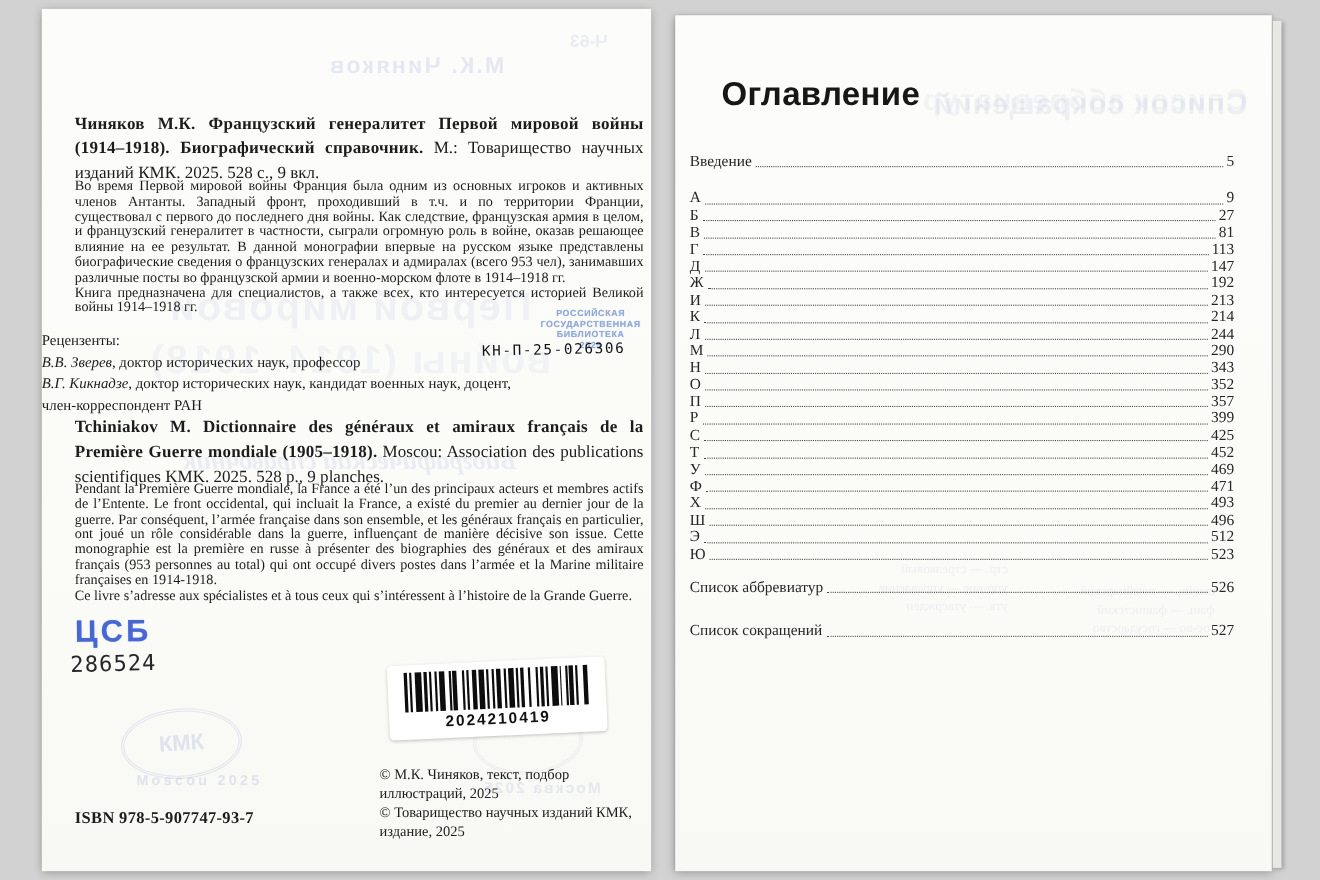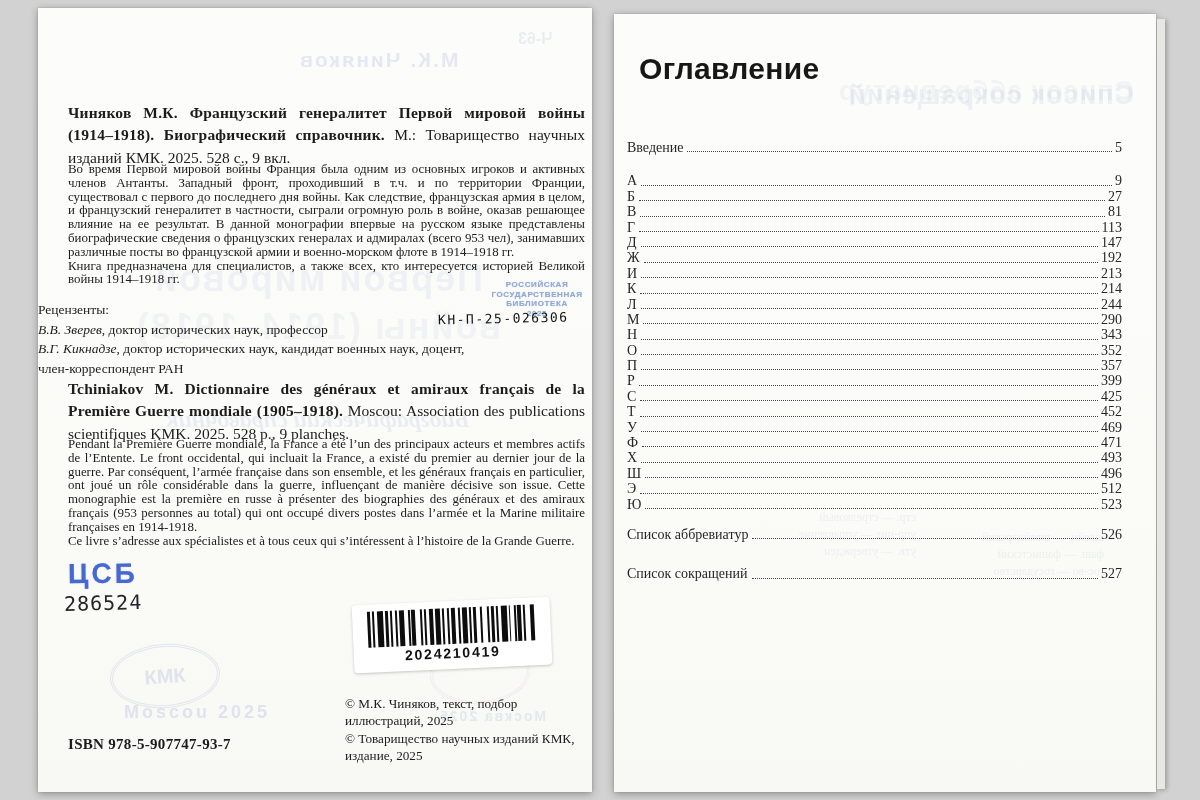--- a/index.html
+++ b/index.html
@@ -63,21 +63,21 @@
   
   .ghost{color:rgba(120,140,205,0.16);pointer-events:none;}
   .mir{transform:scaleX(-1);}
   .kmk-oval{left:72px;top:636px;width:104px;height:58px;border:3px double rgba(110,128,198,0.16);
        border-radius:50%;display:flex;align-items:center;justify-content:center;
        font-family:"Liberation Sans",sans-serif;font-weight:bold;font-size:20px;
        color:rgba(110,128,198,0.18);transform:rotate(-4deg);}
   .kmk-oval2{left:392px;top:636px;width:94px;height:54px;border:3px double rgba(150,115,175,0.09);
        border-radius:50%;color:rgba(150,115,175,0.10);}
   .ghost-imprint{left:86px;top:694px;font-family:"Liberation Sans",sans-serif;font-weight:bold;
-       font-size:18px;letter-spacing:3px;color:rgba(125,142,208,0.20);}
+       font-size:13px;letter-spacing:3px;color:rgba(125,142,208,0.20);}
   .ghost-imprint2{left:400px;top:700px;font-size:14px;letter-spacing:2px;color:rgba(125,142,208,0.16);}
   .ghost-author{left:260px;top:40px;font-family:"Liberation Sans",sans-serif;font-weight:bold;
        font-size:21px;letter-spacing:2px;color:rgba(125,142,208,0.18);}
   .ghost-code{left:480px;top:22px;font-family:"Liberation Sans",sans-serif;font-weight:bold;
        font-size:16px;color:rgba(125,142,208,0.14);}
   .ghost-title1{left:40px;top:250px;width:480px;text-align:center;font-family:"Liberation Sans",sans-serif;
        font-weight:bold;font-size:36px;letter-spacing:2px;color:rgba(130,150,215,0.10);}
   .ghost-title2{left:40px;top:298px;width:480px;text-align:center;font-family:"Liberation Sans",sans-serif;
        font-weight:bold;font-size:36px;letter-spacing:2px;color:rgba(130,150,215,0.09);}
   .ghost-subtitle{left:60px;top:398px;width:440px;text-align:center;font-style:italic;
@@ -237,21 +237,21 @@
       <div class="ghost-abbrev mir">стр. — стрелковый</div>
       <div class="ghost-abbrev mir">упр-ние — управление</div>
       <div class="ghost-abbrev mir">утв. — утвержден</div>
     </div>
   <div class="abs gcol2" id="ghost-col-2">
       <div class="ghost-abbrev mir">швейц. — швейцарский</div>
       <div class="ghost-abbrev mir">фаш. — фашистский</div>
       <div class="ghost-abbrev mir">гос-во — государство</div>
     </div>
 
-  <h1 class="abs toc-heading" style="margin:0">Оглавление</h1>
+  <h1 class="abs toc-heading" style="margin:17px">Оглавление</h1>
 
   <div class="abs" id="toc-list">
       <div class="toc-row toc-intro">
         <span class="toc-label">Введение</span>
         <span class="toc-dots"></span>
         <span class="toc-page">5</span>
       </div>
       <div class="toc-row">
         <span class="toc-label">А</span>
         <span class="toc-dots"></span>

